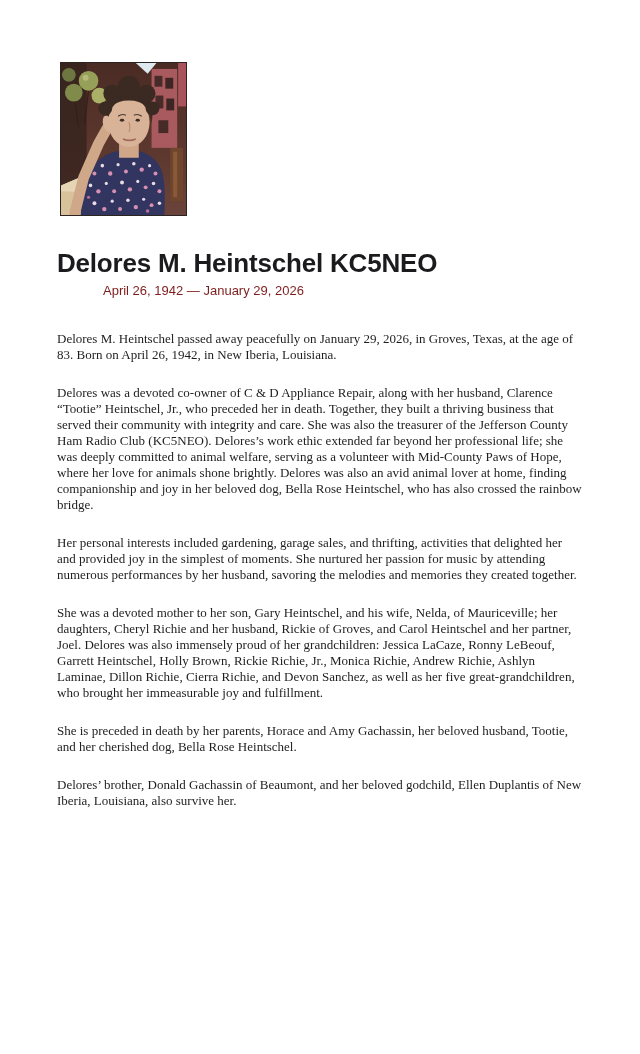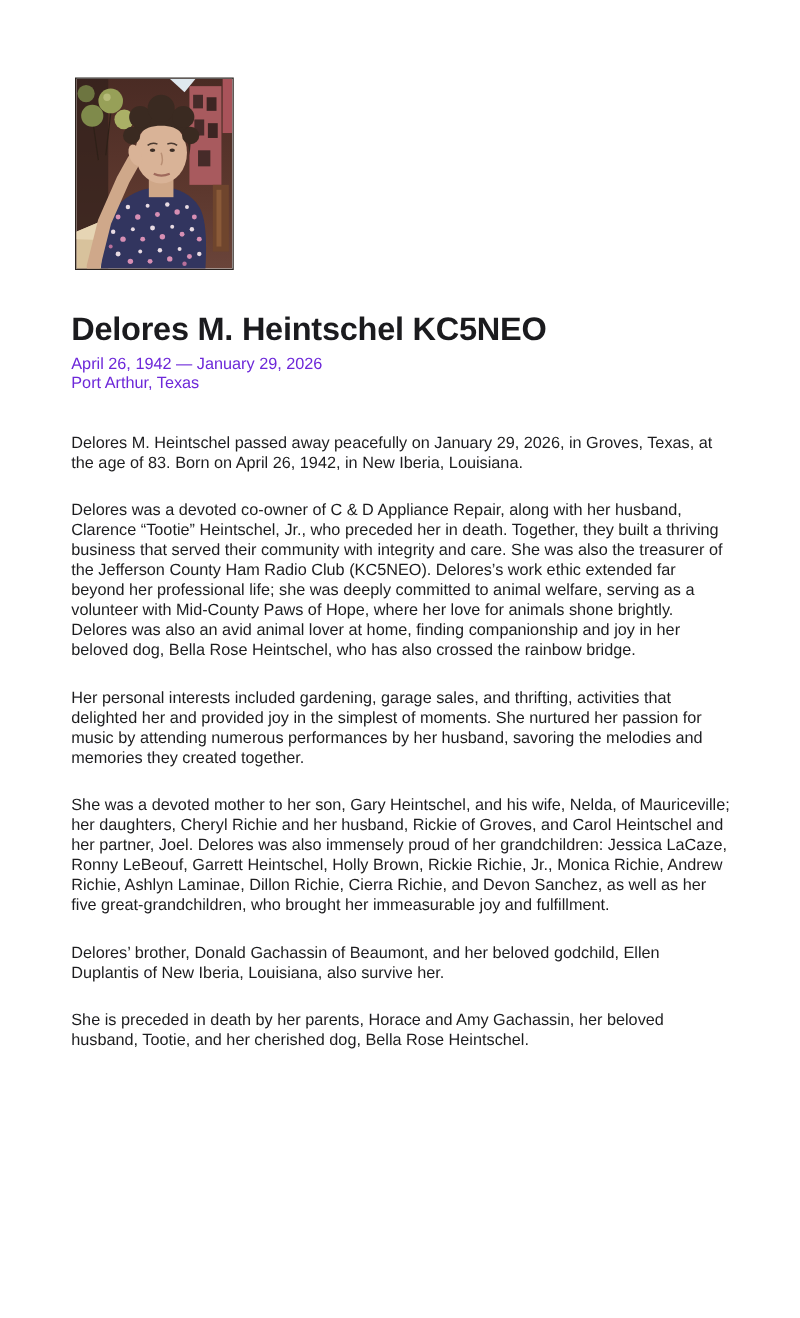--- a/index.html
+++ b/index.html
@@ -30,23 +30,24 @@
     font-size: 26px;
     line-height: 30px;
     font-weight: 700;
     color: #1b1b1e;
     letter-spacing: -0.2px;
     margin: 0 0 5px 0;
   }
   .meta-line {
     font-size: 13px;
     line-height: 15px;
-    color: #6d28d9;
+    color: #7f1d1d;
+    margin-left: 46px;
   }
-  .obituary { margin-top: 33px; }
+  .obituary { margin-top: 33px; font-family: Liberation Serif, serif; }
   .obituary p {
     font-size: 13px;
     line-height: 16px;
     margin: 0 0 22px 0;
     color: #1d1d1f;
   }
 </style>
 </head>
 <body>
 
@@ -150,24 +151,23 @@
       <circle cx="45" cy="46" r="7" fill="#3a2a21"></circle>
       <circle cx="93" cy="46" r="7" fill="#3a2a21"></circle>
 
       <path d="M14,152 L23,116 L38,82 L47,66" stroke="#cfa88a" stroke-width="11" stroke-linecap="round" fill="none"></path>
       <ellipse cx="48" cy="62" rx="5" ry="9" transform="rotate(-20 48 62)" fill="#d9b397"></ellipse>
     </svg>
   </figure>
 
   <h1 class="obit-title">Delores M. Heintschel KC5NEO</h1>
   <div class="meta-line">April 26, 1942 — January 29, 2026</div>
-  <div class="meta-line">Port Arthur, Texas</div>
 
   <div class="obituary">
     <p>Delores M. Heintschel passed away peacefully on January 29, 2026, in Groves, Texas, at the age of 83. Born on April 26, 1942, in New Iberia, Louisiana.</p>
     <p>Delores was a devoted co-owner of C &amp; D Appliance Repair, along with her husband, Clarence “Tootie” Heintschel, Jr., who preceded her in death. Together, they built a thriving business that served their community with integrity and care. She was also the treasurer of the Jefferson County Ham Radio Club (KC5NEO). Delores’s work ethic extended far beyond her professional life; she was deeply committed to animal welfare, serving as a volunteer with Mid-County Paws of Hope, where her love for animals shone brightly. Delores was also an avid animal lover at home, finding companionship and joy in her beloved dog, Bella Rose Heintschel, who has also crossed the rainbow bridge.</p>
     <p>Her personal interests included gardening, garage sales, and thrifting, activities that delighted her and provided joy in the simplest of moments. She nurtured her passion for music by attending numerous performances by her husband, savoring the melodies and memories they created together.</p>
     <p>She was a devoted mother to her son, Gary Heintschel, and his wife, Nelda, of Mauriceville; her daughters, Cheryl Richie and her husband, Rickie of Groves, and Carol Heintschel and her partner, Joel. Delores was also immensely proud of her grandchildren: Jessica LaCaze, Ronny LeBeouf, Garrett Heintschel, Holly Brown, Rickie Richie, Jr., Monica Richie, Andrew Richie, Ashlyn Laminae, Dillon Richie, Cierra Richie, and Devon Sanchez, as well as her five great-grandchildren, who brought her immeasurable joy and fulfillment.</p>
+    <p>She is preceded in death by her parents, Horace and Amy Gachassin, her beloved husband, Tootie, and her cherished dog, Bella Rose Heintschel.</p>
     <p>Delores’ brother, Donald Gachassin of Beaumont, and her beloved godchild, Ellen Duplantis of New Iberia, Louisiana, also survive her.</p>
-    <p>She is preceded in death by her parents, Horace and Amy Gachassin, her beloved husband, Tootie, and her cherished dog, Bella Rose Heintschel.</p>
   </div>
 
 </div>
 
 </body></html>

